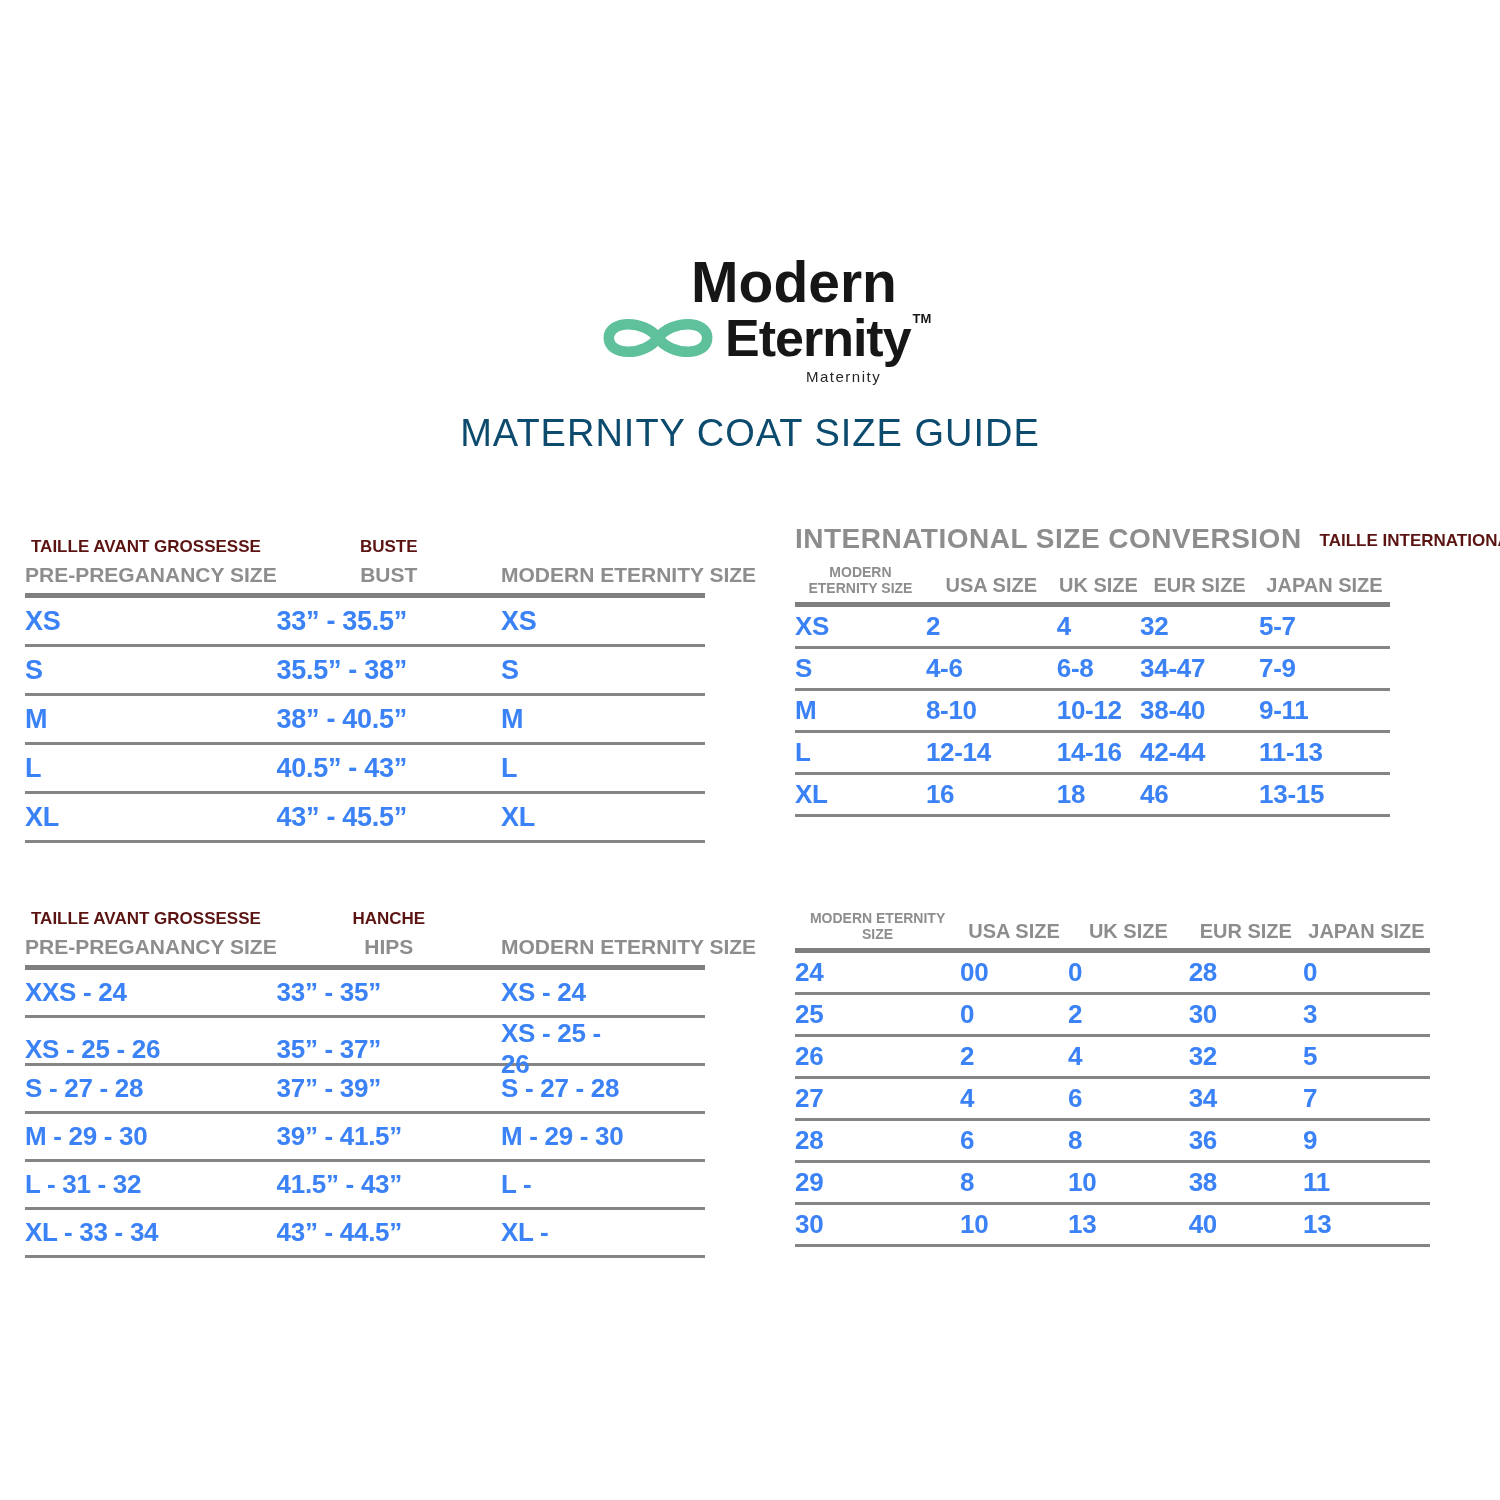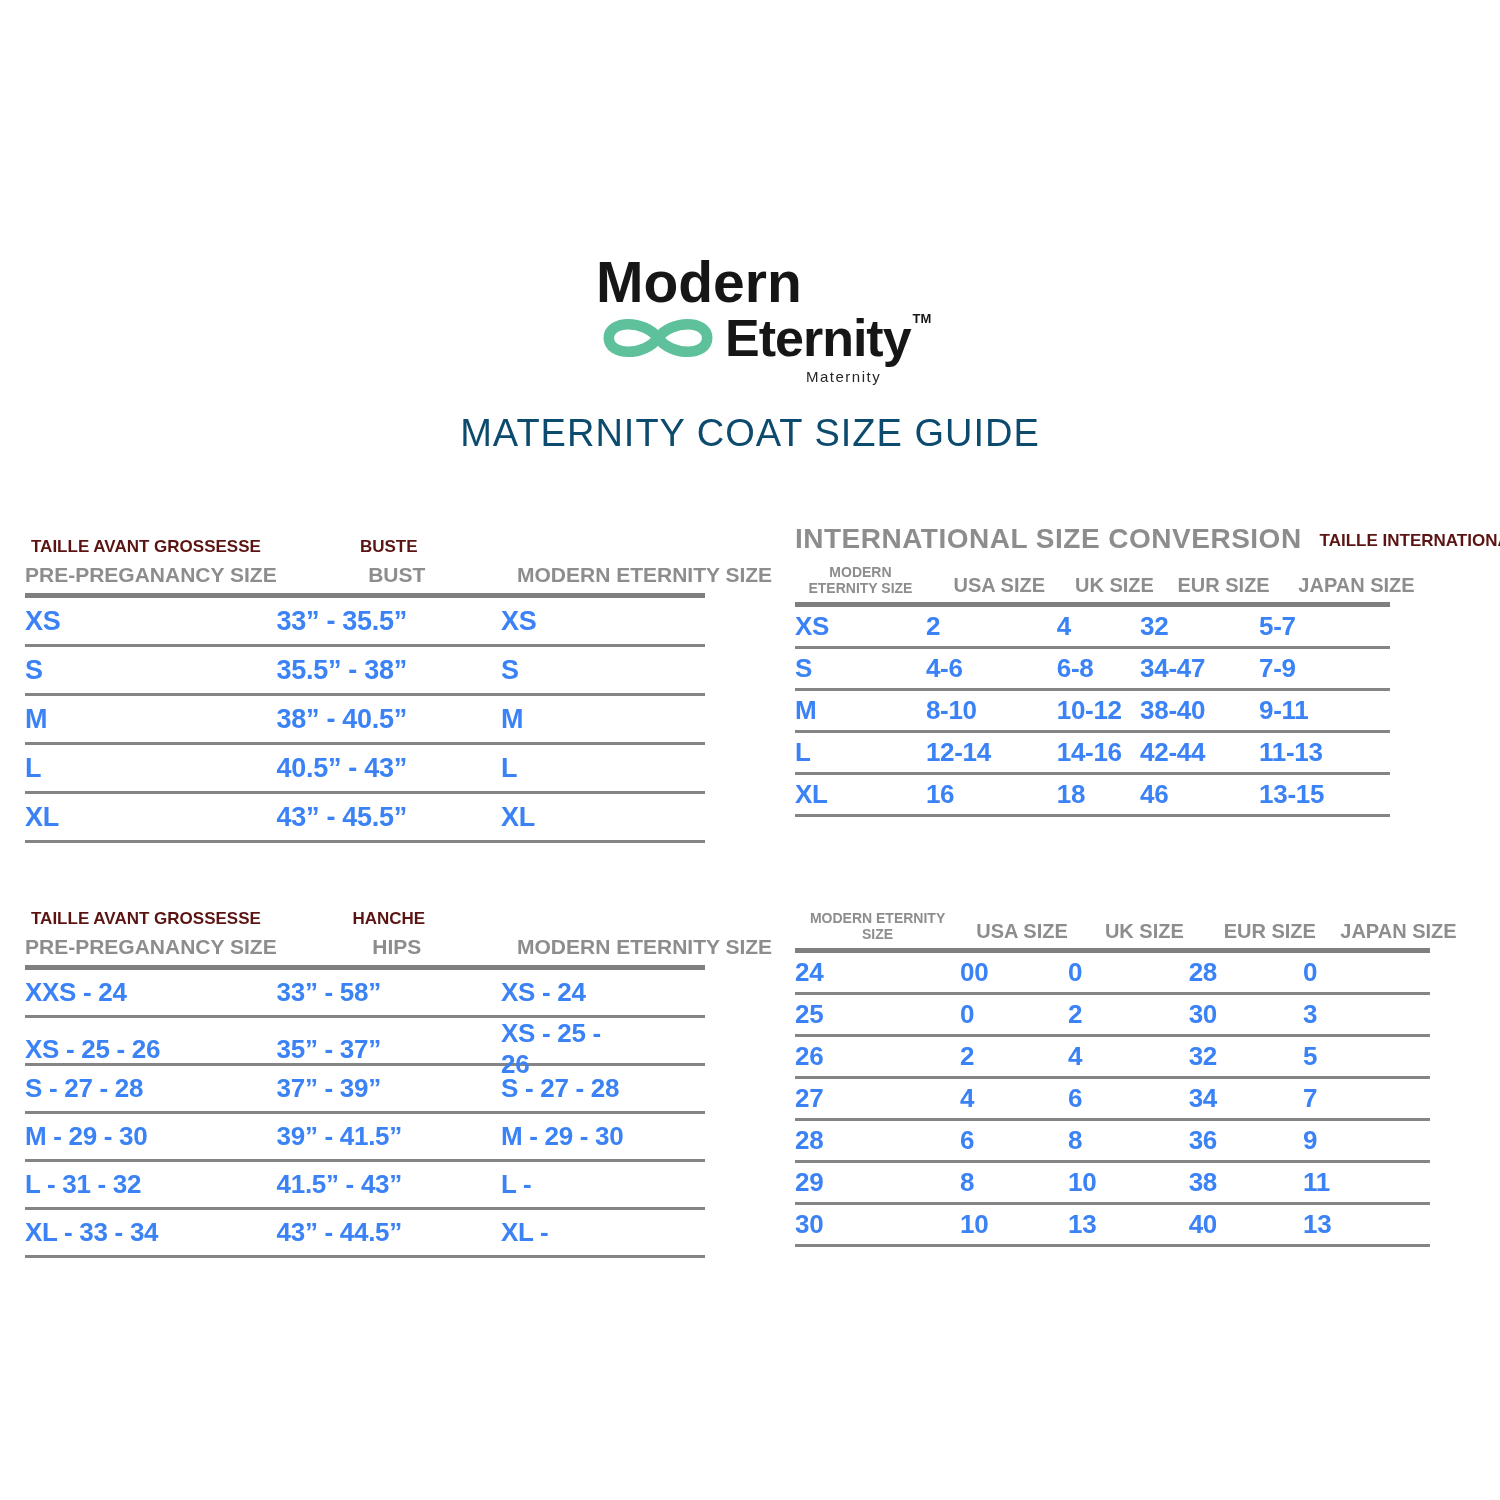--- a/index.html
+++ b/index.html
@@ -2,40 +2,40 @@
 <html><head>
 <meta charset="utf-8">
 <style>
   html,body{margin:0;padding:0;background:#ffffff;}
   .canvas{
     position:relative;width:1500px;height:1500px;background:#ffffff;
     font-family:"Liberation Sans","DejaVu Sans",sans-serif;overflow:hidden;
   }
   
   .logo{position:absolute;left:592px;top:254px;width:400px;color:#161616;}
-  .logo-modern{font-size:57px;font-weight:700;line-height:1;letter-spacing:0px;margin-left:4px;}
+  .logo-modern{font-size:57px;font-weight:700;line-height:1;letter-spacing:0px;margin-left:4px;text-align:center;}
   .logo-row{display:flex;align-items:center;margin-top:0px;}
   .logo-infinity{width:132px;height:54px;flex:0 0 auto;margin-right:1px;}
   .logo-eternity{font-size:52px;font-weight:700;line-height:1;letter-spacing:-1px;}
   .logo-tm{font-size:13px;font-weight:700;align-self:flex-start;margin-top:0px;margin-left:2px;}
   .logo-maternity{font-size:15px;letter-spacing:1.5px;color:#262626;margin-left:214px;margin-top:3px;}
   
   .page-title{position:absolute;left:0;right:0;top:412px;text-align:center;
     font-size:38px;font-weight:400;letter-spacing:1px;color:#0c4a6e;}
   
   .tbl{position:absolute;}
   .grid{display:grid;}
   .t-bust .grid,.t-hips .grid{grid-template-columns:37% 33% 30%;}
   .t-intl .grid{grid-template-columns:22% 22% 14% 20% 22%;}
   .t-num  .grid{grid-template-columns:26% 17% 19% 18% 20%;}
   .t-bust .grid > :nth-child(3),.t-hips .grid > :nth-child(3){padding-right:70px;}
   .fr{color:#5b1412;font-weight:700;font-size:17px;white-space:nowrap;line-height:20px;}
   .fr-row .fr{text-align:center;margin-top:31px;}
   .fr-row .fr-left{text-align:left;padding-left:6px;}
-  .head{margin-top:6px;gap:8px;}
+  .head{margin-top:6px;}
   .hdr{color:#8d8d8d;font-weight:700;font-size:21px;line-height:24px;text-align:center;white-space:nowrap;}
   .head-tall{align-items:end;height:42px;}
   .head-tall .hdr{font-size:20px;line-height:22px;}
   .head-tall .hdr-sm{font-size:14px;line-height:16px;white-space:normal;}
   .rule{height:5px;background:#7f7f7f;margin-top:6px;}
   .row{align-items:center;text-align:left;box-sizing:border-box;
        border-bottom:3px solid #858585;color:#3b82f6;font-weight:700;letter-spacing:-0.3px;}
   .t-bust .row{height:49px;font-size:27px;}
   .t-hips .row{height:48px;font-size:26px;}
   .t-intl .row{height:42px;font-size:26px;}
@@ -169,21 +169,21 @@
     </div>
     <div class="grid head">
       <div class="hdr">PRE-PREGANANCY SIZE</div>
       <div class="hdr">HIPS</div>
       <div class="hdr">MODERN ETERNITY SIZE</div>
     </div>
     <div class="rule"></div>
     <div class="rows">
         <div class="grid row">
           <div class="cell">XXS - 24</div>
-          <div class="cell">33” - 58”</div>
+          <div class="cell">33” - 35”</div>
           <div class="cell">XS - 24</div>
         </div>
         <div class="grid row">
           <div class="cell">XS - 25 - 26</div>
           <div class="cell">35” - 37”</div>
           <div class="cell">XS - 25 - 26</div>
         </div>
         <div class="grid row">
           <div class="cell">S - 27 - 28</div>
           <div class="cell">37” - 39”</div>

